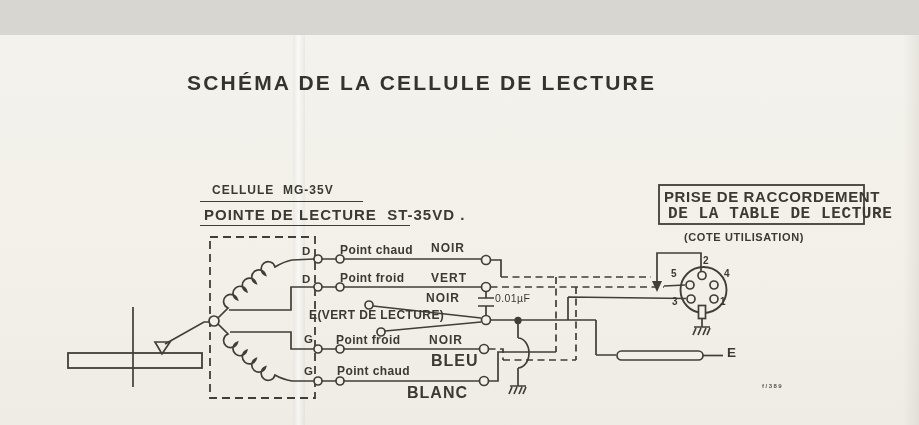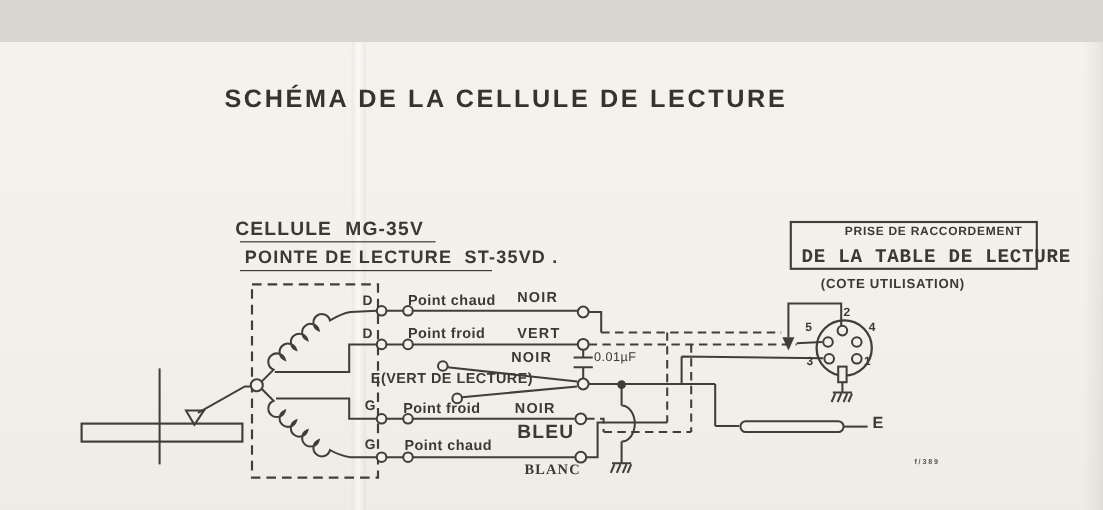--- a/index.html
+++ b/index.html
@@ -140,21 +140,21 @@
     <g transform="translate(518,351)">
       <path d="M-8,0 H8 M-6,1 L-9,8 M-1,1 L-4,8 M4,1 L1,8 M8,1 L5,8"></path>
     </g>
     <g transform="translate(702,292)">
       <path d="M-8,0 H8 M-6,1 L-9,8 M-1,1 L-4,8 M4,1 L1,8 M8,1 L5,8"></path>
     </g>
   </svg>
 
   <div class="lbl" style="left:187px;top:37px;font-size:21px;letter-spacing:2.2px;color:#35332d;">SCHÉMA DE LA CELLULE DE LECTURE</div>
 
-  <div class="lbl" style="left:196px;top:149px;font-size:16px;letter-spacing:1px;">CELLULE  MG-35V</div>
+  <div class="lbl" style="left:212px;top:149px;font-size:12px;letter-spacing:1px;">CELLULE  MG-35V</div>
   <div class="rule" style="left:200px;top:166px;width:163px;"></div>
   <div class="lbl" style="left:204px;top:172px;font-size:15px;letter-spacing:1px;">POINTE DE LECTURE  ST-35VD .</div>
   <div class="rule" style="left:200px;top:190px;width:210px;"></div>
 
   <div class="lbl" style="left:302px;top:210px;font-size:11.5px;">D</div>
   <div class="lbl" style="left:302px;top:238px;font-size:11.5px;">D</div>
   <div class="lbl" style="left:304px;top:298px;font-size:11.5px;">G</div>
   <div class="lbl" style="left:304px;top:330px;font-size:11.5px;">G</div>
 
   <div class="lbl" style="left:340px;top:209px;font-size:12px;">Point chaud</div>
@@ -164,25 +164,25 @@
   <div class="lbl" style="left:431px;top:237px;font-size:12px;letter-spacing:1px;">VERT</div>
 
   <div class="lbl" style="left:426px;top:257px;font-size:12px;letter-spacing:1px;">NOIR</div>
   <div class="lbl" style="left:309px;top:274px;font-size:12px;">E(VERT DE LECTURE)</div>
 
   <div class="lbl" style="left:336px;top:299px;font-size:12px;">Point froid</div>
   <div class="lbl" style="left:429px;top:299px;font-size:12px;letter-spacing:1px;">NOIR</div>
   <div class="lbl" style="left:431px;top:318px;font-size:16px;letter-spacing:1px;">BLEU</div>
 
   <div class="lbl" style="left:337px;top:330px;font-size:12px;">Point chaud</div>
-  <div class="lbl" style="left:437px;top:350px;font-size:12px;letter-spacing:1px;font-family:Liberation Serif, serif;">BLANC</div>
+  <div class="lbl" style="left:407px;top:350px;font-size:16px;letter-spacing:1px;">BLANC</div>
 
   <div class="lbl" style="left:495px;top:258px;font-size:10.5px;font-weight:normal;">0.01µF</div>
 
-  <div class="lbl" style="left:704px;top:154px;font-size:10px;letter-spacing:.6px;">PRISE DE RACCORDEMENT</div>
+  <div class="lbl" style="left:664px;top:154px;font-size:15px;letter-spacing:.6px;">PRISE DE RACCORDEMENT</div>
   <div class="lbl" style="left:668px;top:171px;font-size:16px;letter-spacing:.6px;font-family:Liberation Mono, monospace;">DE LA TABLE DE LECTURE</div>
   <div class="lbl" style="left:684px;top:197px;font-size:11px;letter-spacing:.6px;">(COTE UTILISATION)</div>
 
   <div class="lbl" style="left:703px;top:221px;font-size:10px;">2</div>
   <div class="lbl" style="left:671px;top:234px;font-size:10px;">5</div>
   <div class="lbl" style="left:724px;top:234px;font-size:10px;">4</div>
   <div class="lbl" style="left:672px;top:262px;font-size:10px;">3</div>
   <div class="lbl" style="left:720px;top:262px;font-size:10px;">1</div>
 
   <div class="lbl" style="left:727px;top:311px;font-size:13.5px;">E</div>

